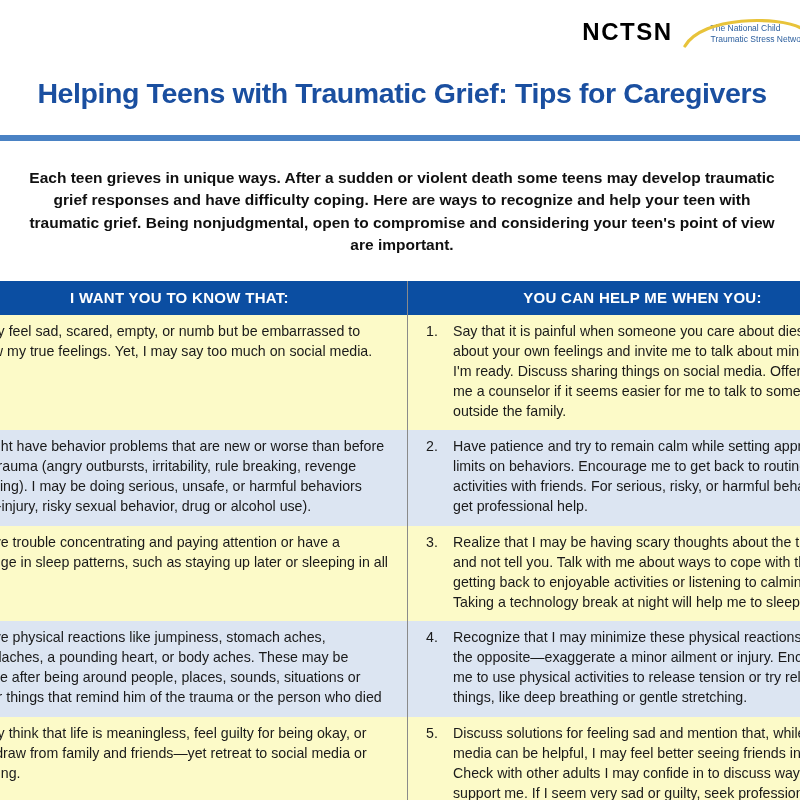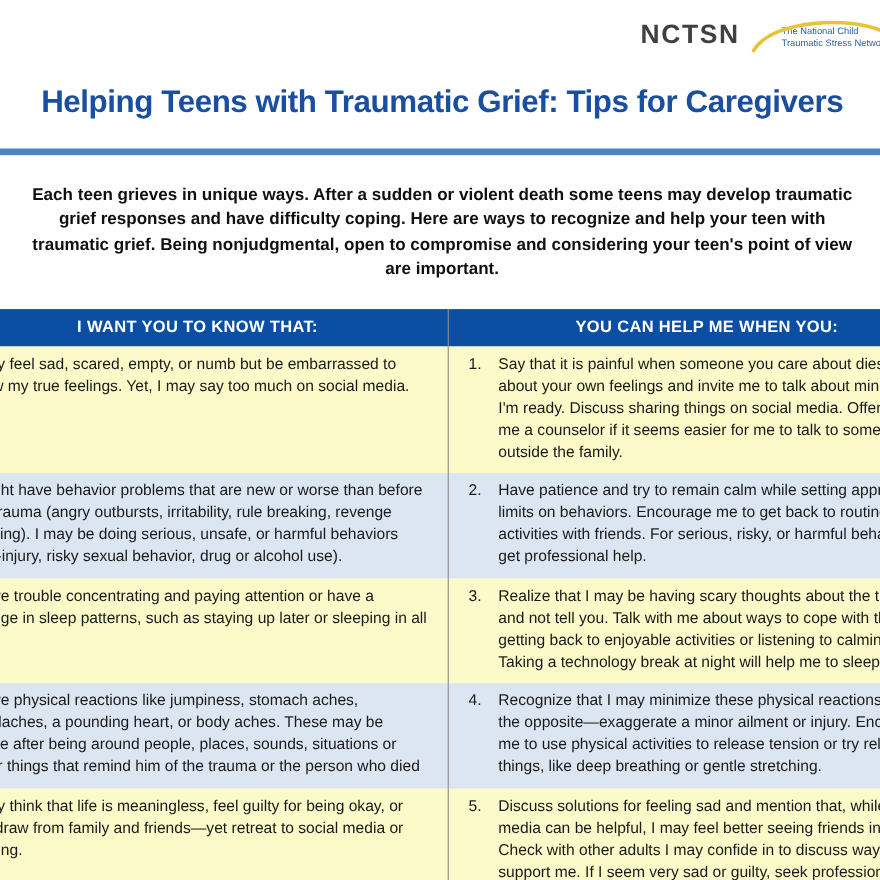--- a/index.html
+++ b/index.html
@@ -31,21 +31,21 @@
     right: 44px;
     top: 14px;
     display: flex;
     align-items: flex-start;
     gap: 10px;
   }
   .logo-mark {
     font-size: 24px;
     font-weight: bold;
     letter-spacing: 1.5px;
-    color: #404040;
+    color: #000000;
     line-height: 1;
     padding-top: 6px;
   }
   .logo-arc {
     position: relative;
     width: 18px;
     height: 30px;
   }
   .logo-arc svg { display: block; }
   .logo-words {

